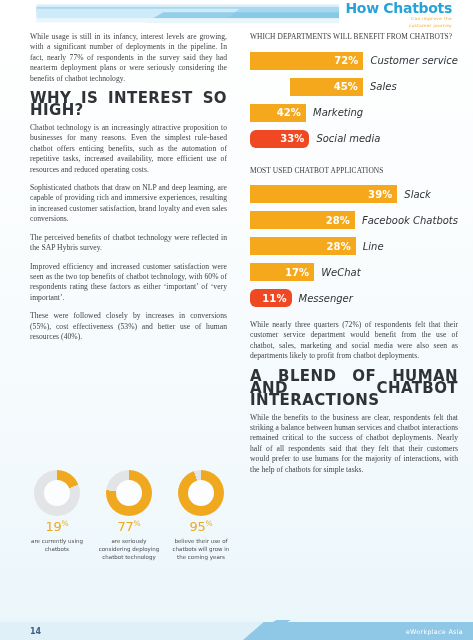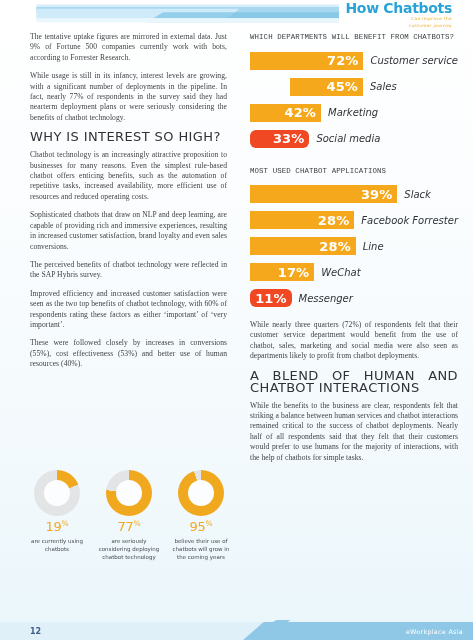--- a/index.html
+++ b/index.html
@@ -36,40 +36,40 @@
   .col-left{position:absolute;left:30px;top:32px;width:197px;}
   .col-right{position:absolute;left:250px;top:32px;width:208px;}
   p.body{
     font-family:"Liberation Serif", serif;
     font-size:7.6px;line-height:10.4px;color:#3d3f44;
     text-align:justify;margin:0 0 8px 0;
     letter-spacing:0.05px;
   }
   h2.head{
     font-family:"DejaVu Sans", sans-serif;
-    font-size:13px;font-weight:normal;color:#2f3237;
+    font-size:15px;font-weight:bold;color:#2f3237;
     letter-spacing:0.4px;margin:4px 0 7px 0;line-height:12px;
     text-align:justify;
   }
   
   .chart-title{
-    font-family:Liberation Mono, monospace;
+    font-family:Liberation Serif, serif;
     font-size:7.4px;font-weight:normal;color:#3a3d42;
     letter-spacing:0.15px;line-height:10.5px;margin:0 0 9px 0;
   }
   .chart-title.caps{letter-spacing:0.1px;}
   .bar-row{display:flex;align-items:center;margin-bottom:8px;}
   .bar{
     height:18px;display:flex;align-items:center;justify-content:flex-end;
     background:#f5a81c;box-sizing:border-box;padding-right:5px;
   }
   .bar.alt{background:#ef4823;border-radius:6px;}
   .bar-val{
     font-family:"DejaVu Sans", sans-serif;
-    font-size:13px;font-weight:bold;color:#ffffff;letter-spacing:0.1px;
+    font-size:10px;font-weight:bold;color:#ffffff;letter-spacing:0.1px;
   }
   .bar-label{
     font-family:"DejaVu Sans", sans-serif;
     font-size:10px;color:#2f3237;margin-left:7px;white-space:nowrap;font-style:italic;
   }
   .chart-block{margin-bottom:13px;}
   
   .donuts{
     position:absolute;left:24px;top:470px;width:210px;
     display:flex;justify-content:space-between;
@@ -127,21 +127,20 @@
       <rect x="0" y="19" width="473" height="5" fill="#e9f6fc"></rect>
     </svg>
     <div class="hdr-logo">
       <span class="hdr-logo-main">How Chatbots</span>
       <span class="hdr-logo-sub">Can improve the</span>
       <span class="hdr-logo-sub">customer journey</span>
     </div>
   </div>
 
   <div class="col-left">
-    <p class="body">The tentative uptake figures are mirrored in external data. Just 9% of Fortune 500 companies currently work with bots, according to Forrester Research.</p>
     <p class="body">While usage is still in its infancy, interest levels are growing, with a significant number of deployments in the pipeline. In fact, nearly 77% of respondents in the survey said they had nearterm deployment plans or were seriously considering the benefits of chatbot technology.</p>
     <h2 class="head">WHY IS INTEREST SO HIGH?</h2>
     <p class="body">Chatbot technology is an increasingly attractive proposition to businesses for many reasons. Even the simplest rule-based chatbot offers enticing benefits, such as the automation of repetitive tasks, increased availability, more efficient use of resources and reduced operating costs.</p>
     <p class="body">Sophisticated chatbots that draw on NLP and deep learning, are capable of providing rich and immersive experiences, resulting in increased customer satisfaction, brand loyalty and even sales conversions.</p>
     <p class="body">The perceived benefits of chatbot technology were reflected in the SAP Hybris survey.</p>
     <p class="body">Improved efficiency and increased customer satisfaction were seen as the two top benefits of chatbot technology, with 60% of respondents rating these factors as either ‘important’ of ‘very important’.</p>
     <p class="body">These were followed closely by increases in conversions (55%), cost effectiveness (53%) and better use of human resources (40%).</p>
   </div>
 
   <div class="col-right">
@@ -155,21 +154,21 @@
             </div>
             <span class="bar-label">Customer service</span>
           </div>
           <div class="bar-row">
             <div class="bar" style="background: rgb(245, 168, 28); width: 73px; margin-left: 40px;">
               <span class="bar-val">45%</span>
             </div>
             <span class="bar-label">Sales</span>
           </div>
           <div class="bar-row">
-            <div class="bar" style="background: rgb(245, 168, 28); width: 71px;">
+            <div class="bar" style="background: rgb(245, 168, 28); width: 56px;">
               <span class="bar-val">42%</span>
             </div>
             <span class="bar-label">Marketing</span>
           </div>
           <div class="bar-row">
             <div class="bar alt" style="background: rgb(239, 72, 35); width: 59.4px;">
               <span class="bar-val">33%</span>
             </div>
             <span class="bar-label">Social media</span>
           </div>
@@ -182,21 +181,21 @@
           <div class="bar-row">
             <div class="bar" style="background: rgb(245, 168, 28); width: 147.333px;">
               <span class="bar-val">39%</span>
             </div>
             <span class="bar-label">Slack</span>
           </div>
           <div class="bar-row">
             <div class="bar" style="background: rgb(245, 168, 28); width: 105.778px;">
               <span class="bar-val">28%</span>
             </div>
-            <span class="bar-label">Facebook Forrester</span>
+            <span class="bar-label">Facebook Chatbots</span>
           </div>
           <div class="bar-row">
             <div class="bar" style="background: rgb(245, 168, 28); width: 105.778px;">
               <span class="bar-val">28%</span>
             </div>
             <span class="bar-label">Line</span>
           </div>
           <div class="bar-row">
             <div class="bar" style="background: rgb(245, 168, 28); width: 64.2222px;">
               <span class="bar-val">17%</span>
@@ -238,17 +237,17 @@
         </div>
         <div class="donut-pct">95<span class="sm">%</span></div>
         <div class="donut-cap">believe their use of chatbots will grow in the coming years</div>
       </div>
     </div>
 
   <div class="footer">
     <div class="ftr-band"></div>
     <div class="ftr-accent"></div>
     <div class="ftr-spark"></div>
-    <div class="ftr-page">12</div>
+    <div class="ftr-page">14</div>
     <div class="ftr-brand">eWorkplace Asia</div>
   </div>
 
 </div>
 
 </body></html>

